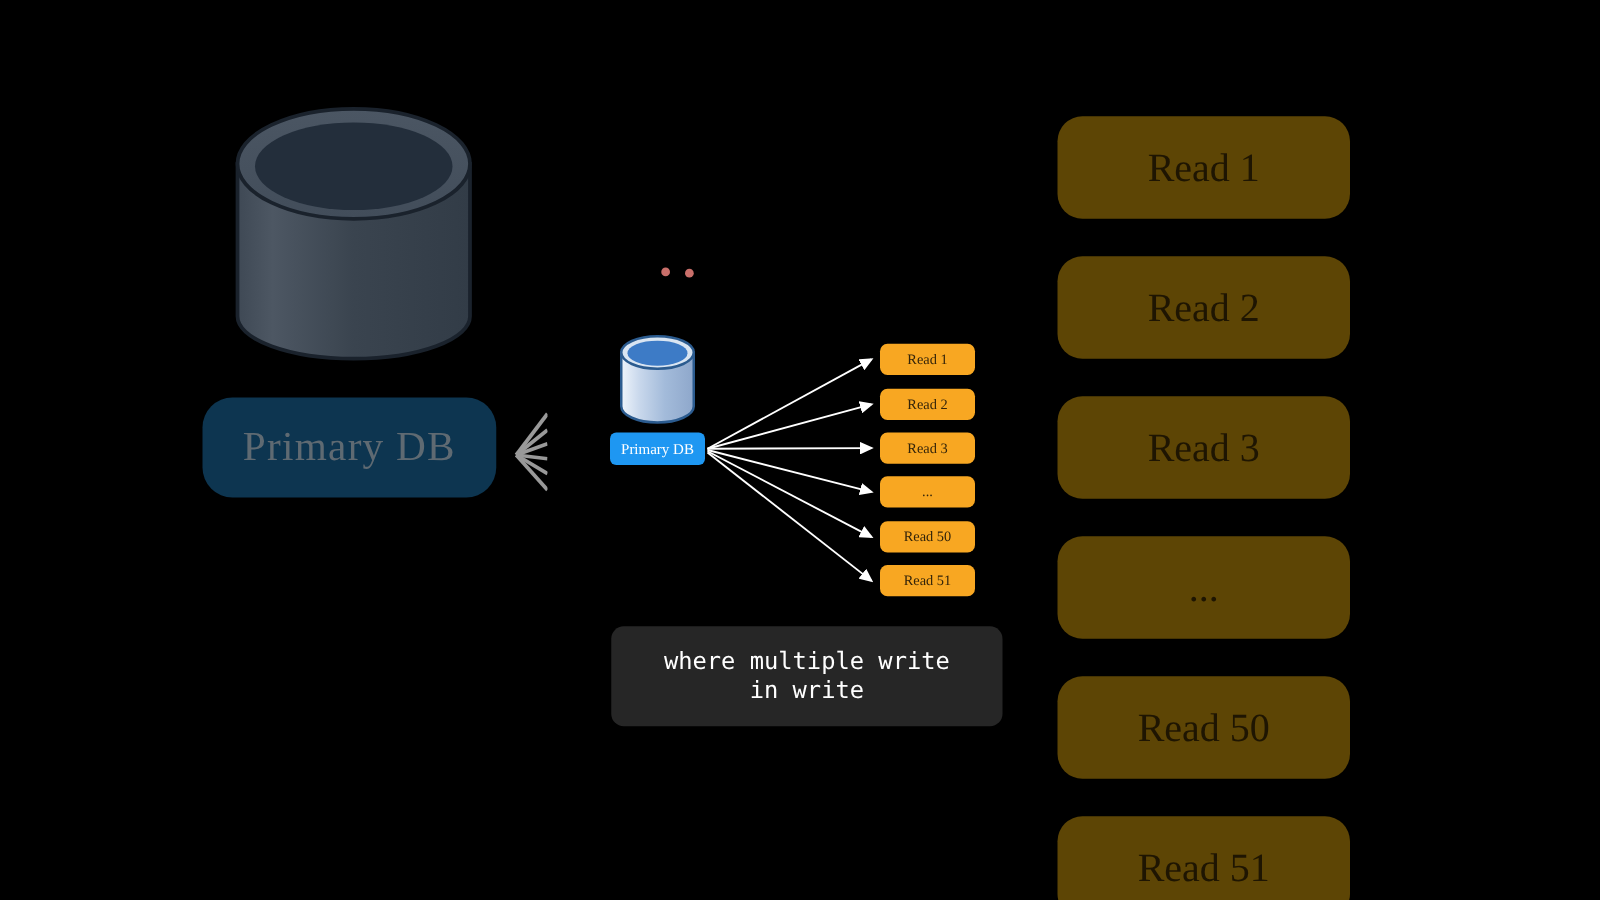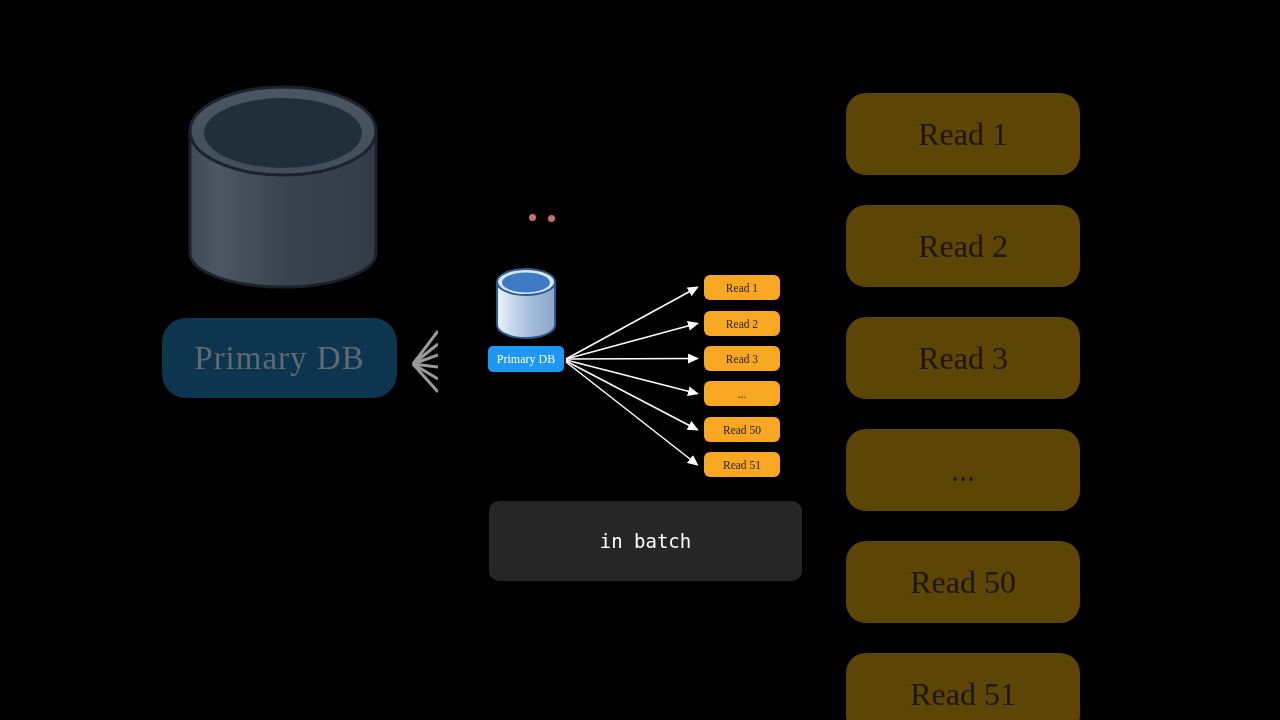--- a/index.html
+++ b/index.html
@@ -116,21 +116,22 @@
     </svg>
 
     <div class="read-sm rs0">Read 1</div>
     <div class="read-sm rs1">Read 2</div>
     <div class="read-sm rs2">Read 3</div>
     <div class="read-sm rs3">...</div>
     <div class="read-sm rs4">Read 50</div>
     <div class="read-sm rs5">Read 51</div>
 
     <div class="caption">
-      <span>in batch</span>
+      <span>where multiple write</span>
+      <span>in write</span>
     </div>
   </div>
 
   <div>
     <div class="read-lg rl0">Read 1</div>
     <div class="read-lg rl1">Read 2</div>
     <div class="read-lg rl2">Read 3</div>
     <div class="read-lg rl3">...</div>
     <div class="read-lg rl4">Read 50</div>
     <div class="read-lg rl5">Read 51</div>

